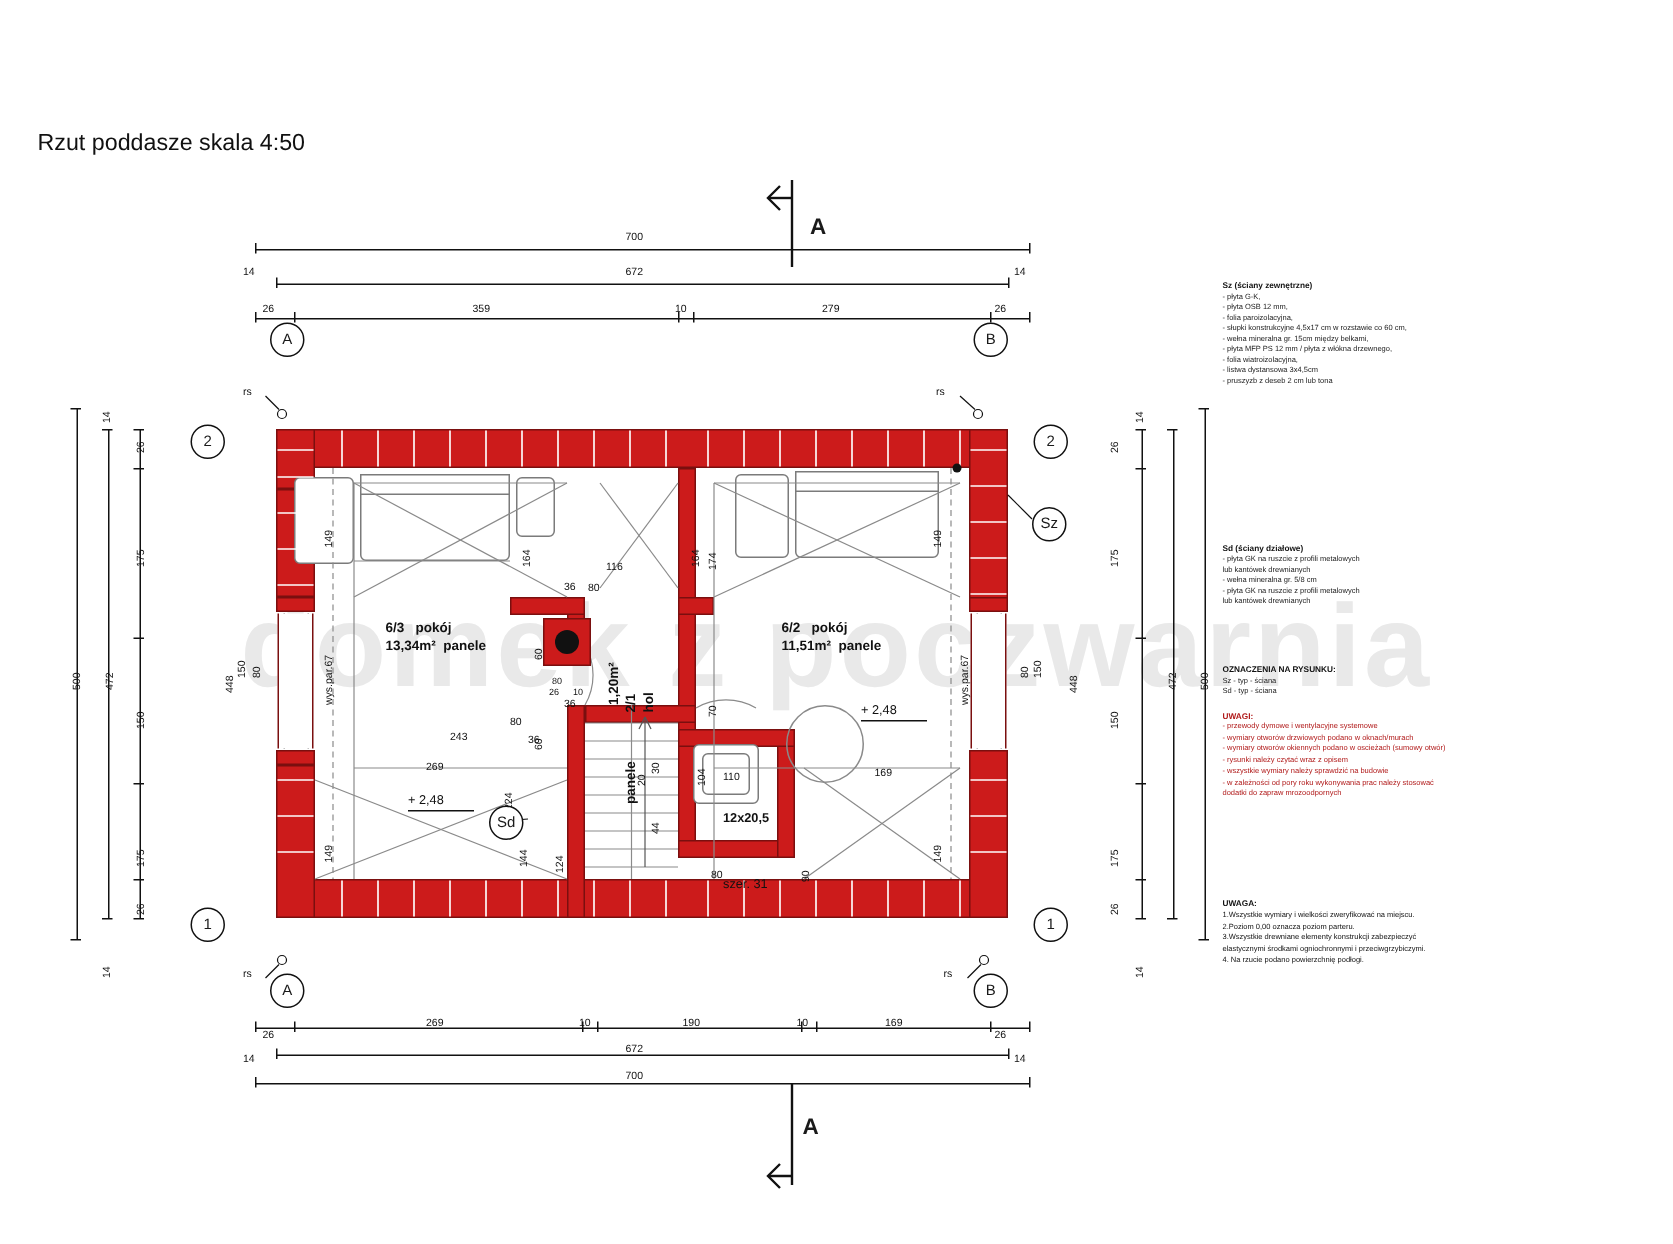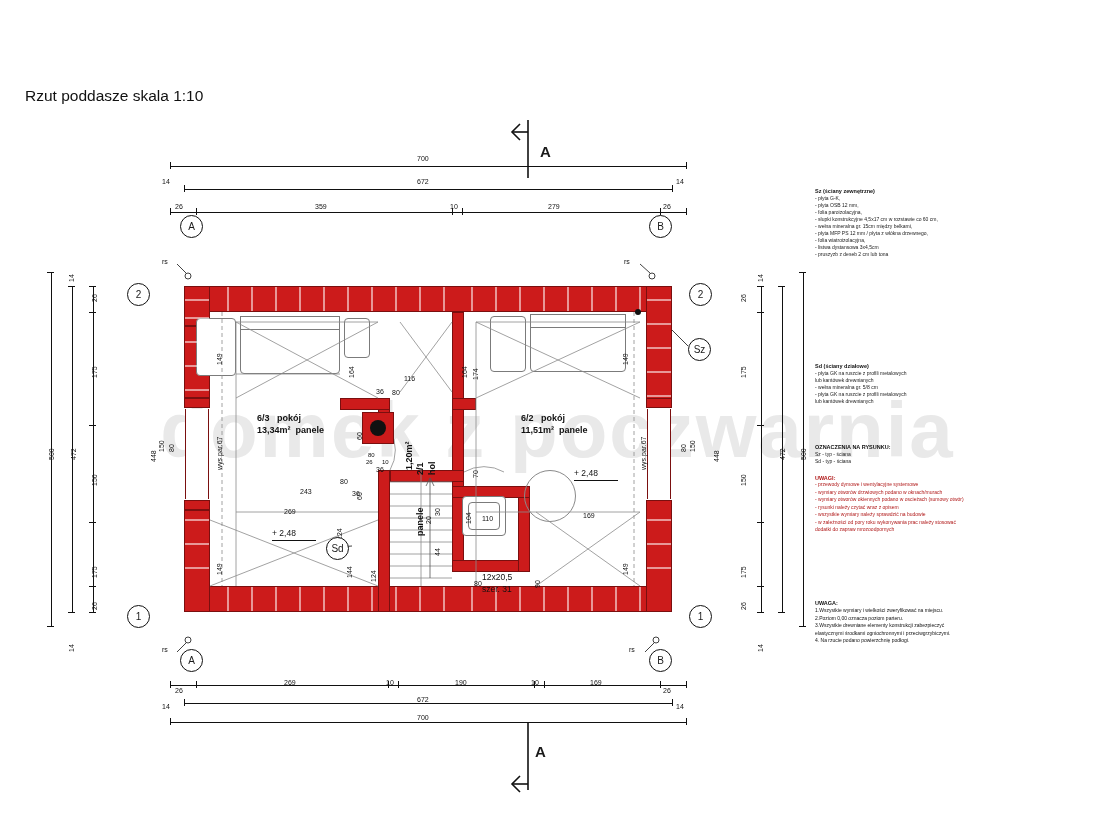--- a/index.html
+++ b/index.html
@@ -59,21 +59,21 @@
   .roomlbl{position:absolute;z-index:6;font-size:9px;color:#111;line-height:12px;white-space:nowrap;}
   .roomlbl b{font-weight:bold;}
 </style>
 </head>
 <body>
 
 <div class="plan">
 
   <div class="watermark">domek z poczwarnia</div>
 
-  <div class="title">Rzut poddasze skala 1:10</div>
+  <div class="title">Rzut poddasze skala 4:50</div>
 
   <div class="secA" style="left:540px;top:143px;">A</div>
   <div class="secA" style="left:535px;top:743px;">A</div>
 
   <div class="dl dlh" style="left:170px;top:166px;width:516px;"></div>
   <div class="tick" style="left:170px;top:162px;"></div>
   <div class="tick" style="left:686px;top:162px;"></div>
   <div class="txt" style="left:417px;top:155px;">700</div>
 
   <div class="dl dlh" style="left:184px;top:189px;width:488px;"></div>
@@ -361,21 +361,21 @@
   <div class="txt rot" style="left:640px;top:470px;">wys.par.67</div>
 
   <div class="bub" style="left:688px;top:338px;">Sz</div>
   <div class="bub" style="left:326px;top:537px;">Sd</div>
 
   <div class="txt md" style="left:272px;top:528px;">+ 2,48</div>
   <div class="dl dlh" style="left:272px;top:540px;width:44px;"></div>
   <div class="txt md" style="left:574px;top:468px;">+ 2,48</div>
   <div class="dl dlh" style="left:574px;top:480px;width:44px;"></div>
 
-  <div class="txt md" style="left:482px;top:572px;">12x20,5</div>
+  <div class="txt md" style="left:482px;top:540px;font-weight:bold;">12x20,5</div>
   <div class="txt md" style="left:482px;top:584px;">szer. 31</div>
 
   <div class="roomlbl" style="left:257px;top:412px;">
     <b>6/3</b>
     &nbsp;&nbsp;<b>pokój</b><br>
     <b>13,34m²</b>
     &nbsp;<b>panele</b>
   </div>
 
   <div class="roomlbl" style="left:521px;top:412px;">

